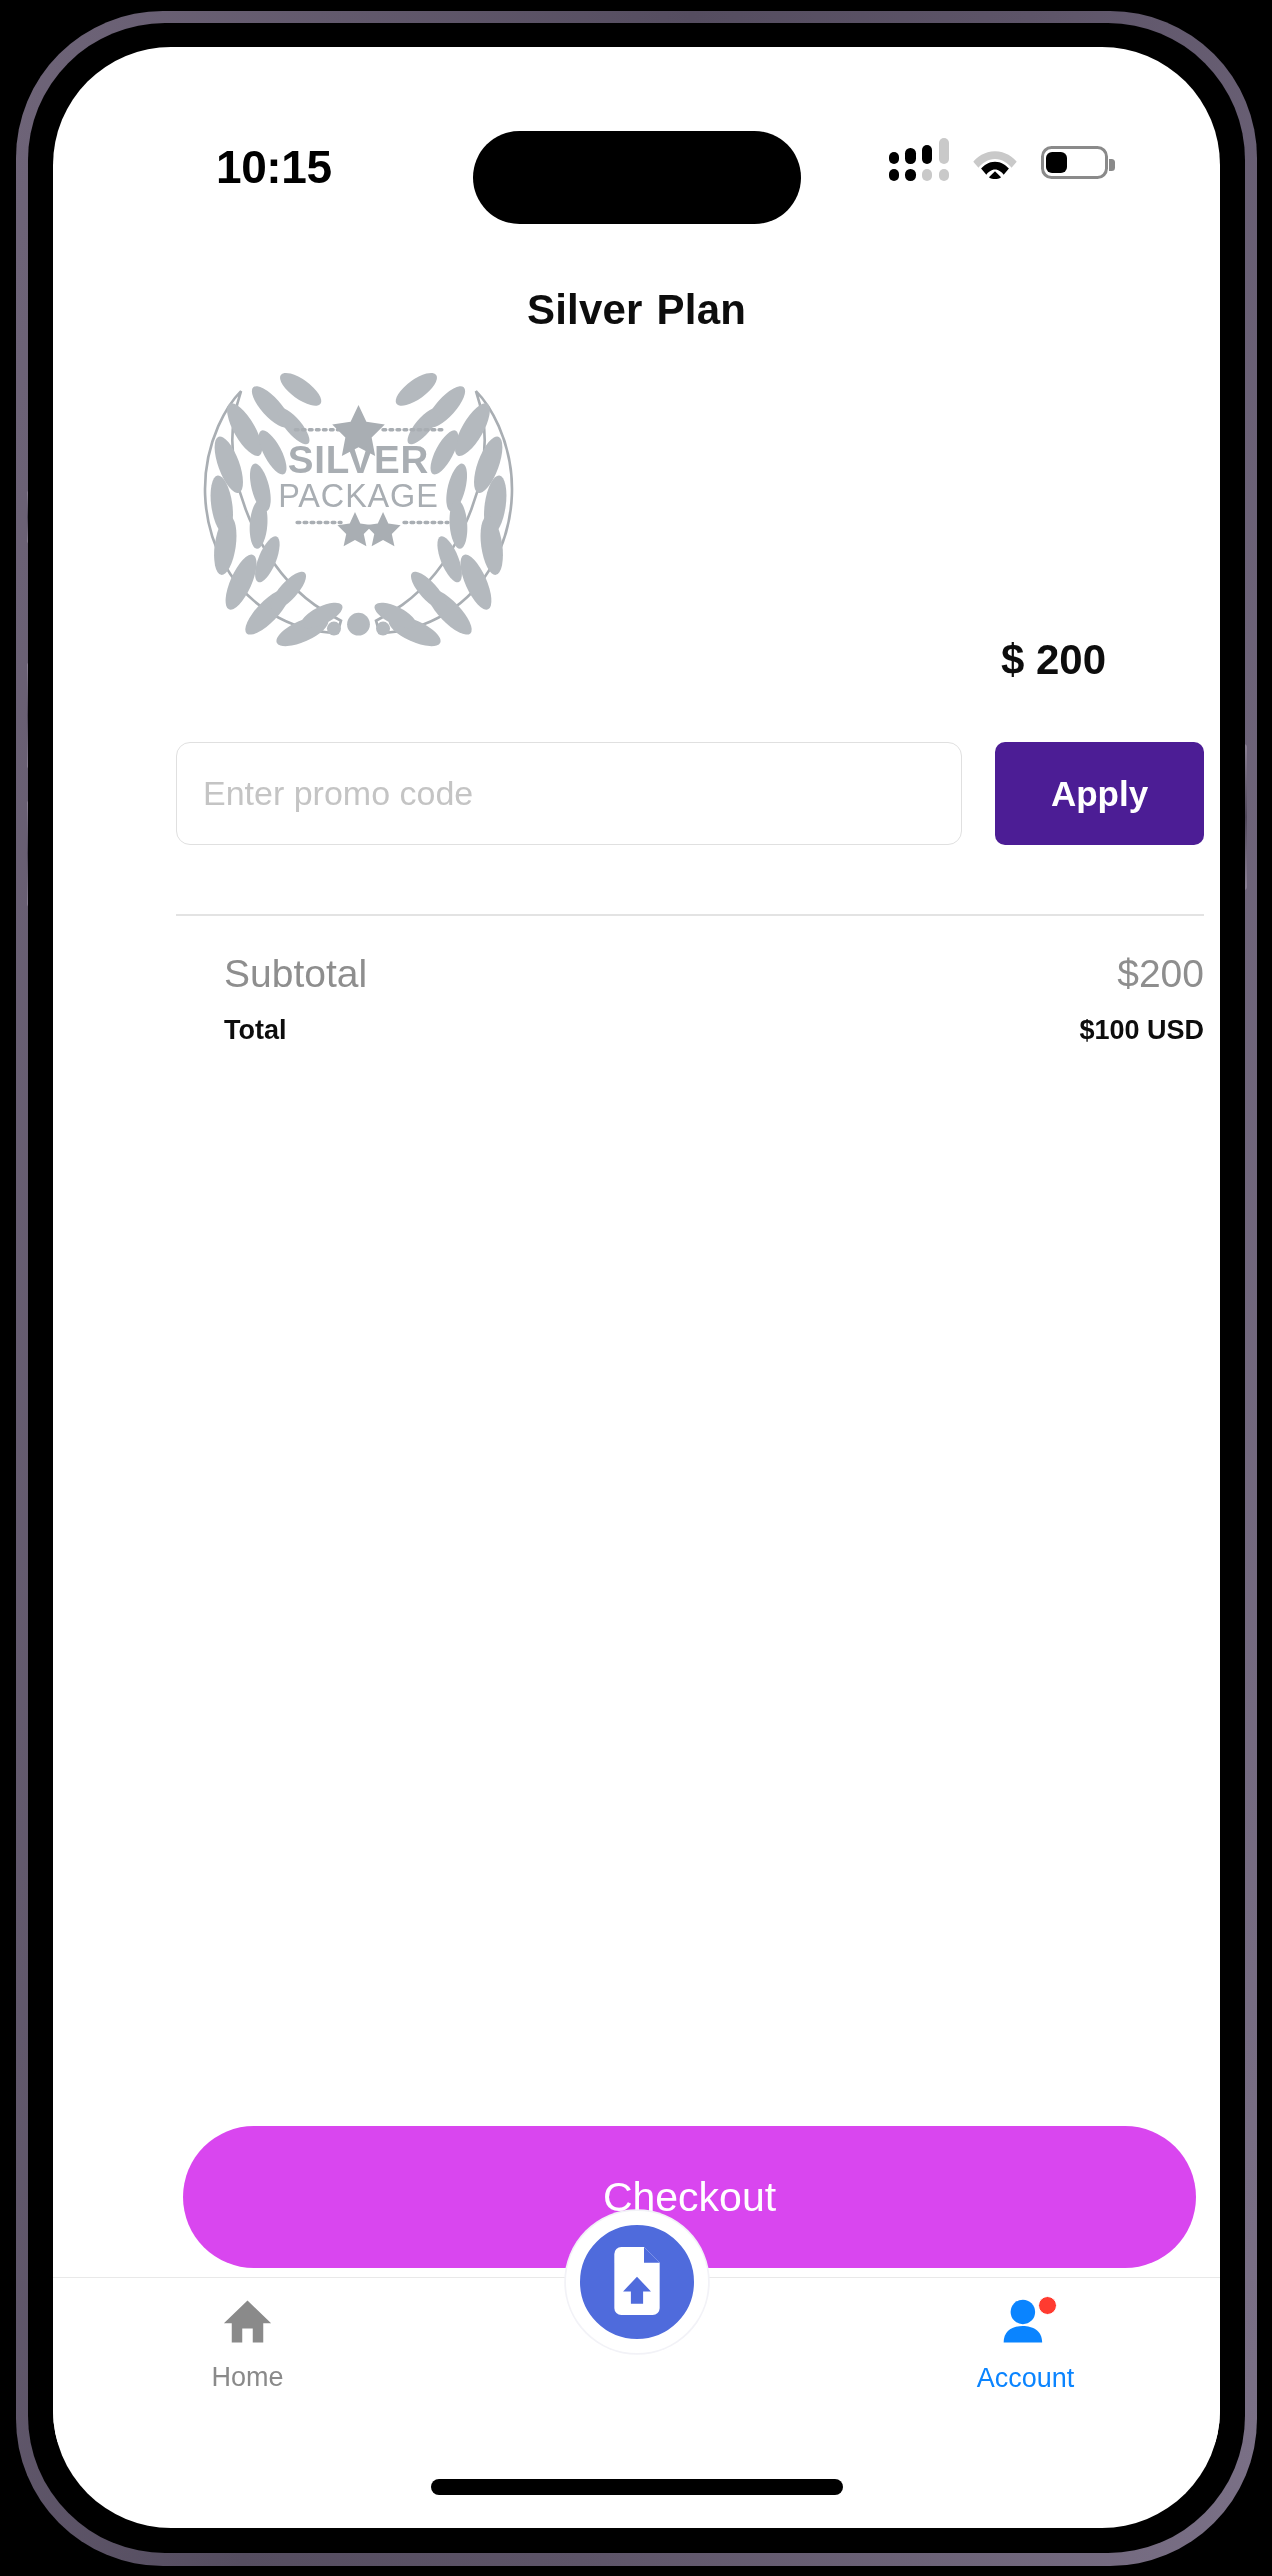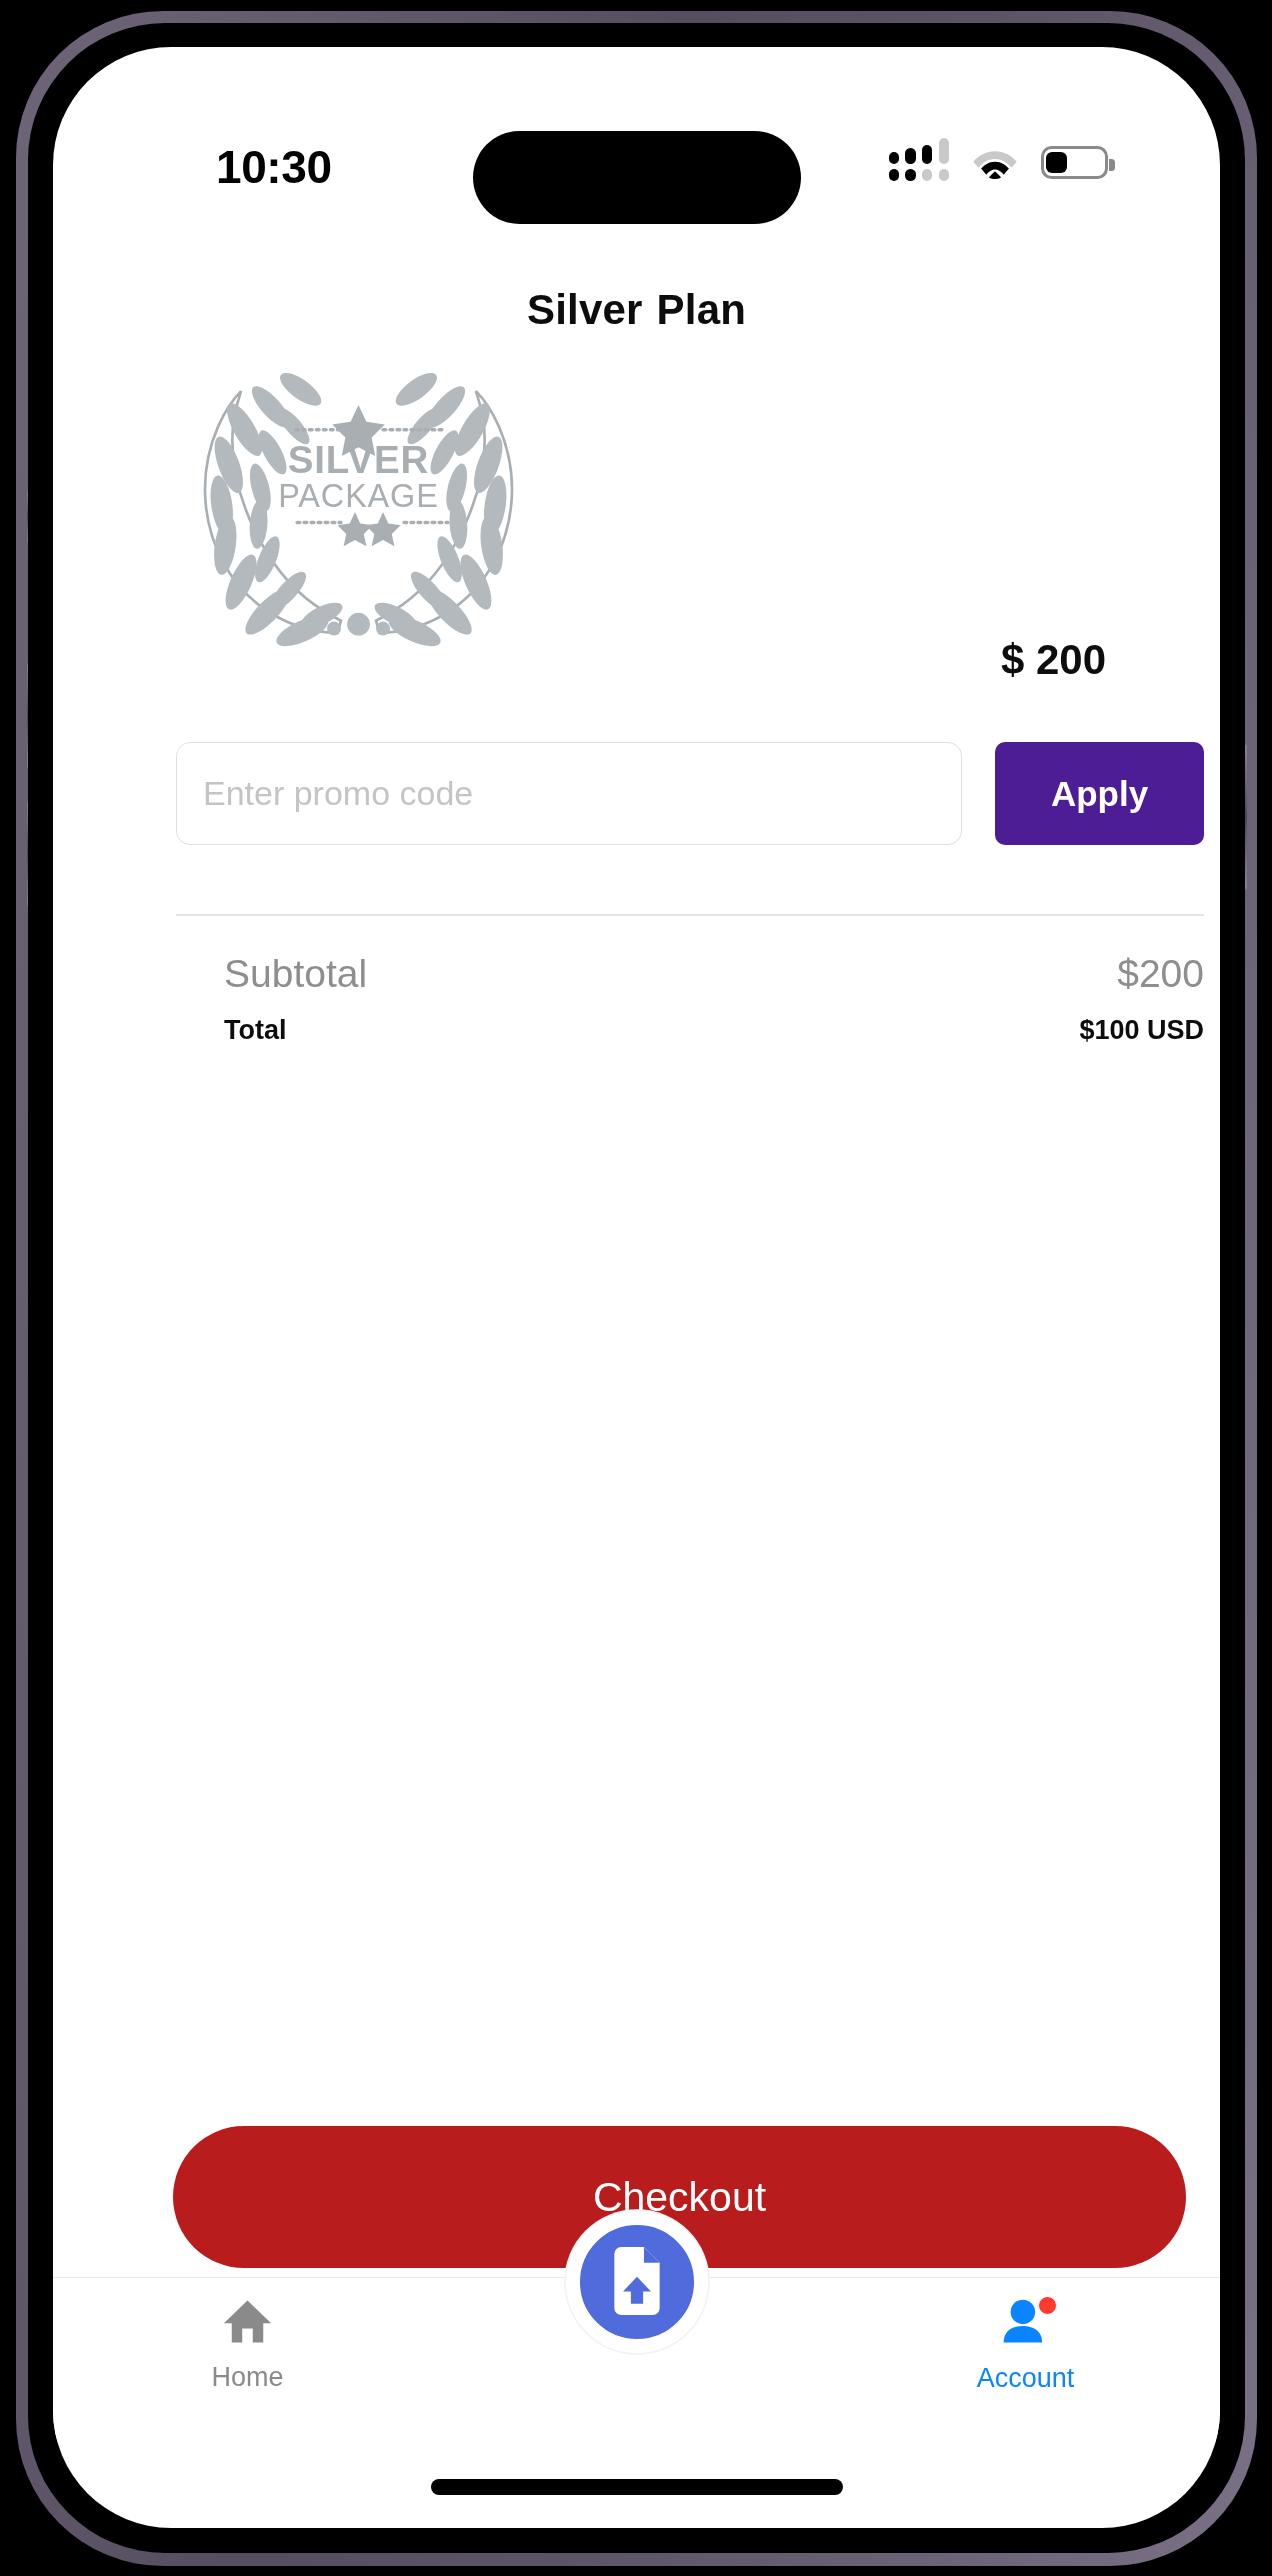--- a/index.html
+++ b/index.html
@@ -233,25 +233,25 @@
   .total-row.grand {
     font-size: 27px;
     color: #0d0d0d;
     font-weight: 700;
     margin-top: 19.3px;
   }
 
   
   .checkout-btn {
     position: absolute;
-    left: 120px;
+    left: 130px;
     top: 2079px;
     width: 1013px;
     height: 142px;
-    background: #b91c1c;
+    background: #d946ef;
     color: #ffffff;
     border: none;
     border-radius: 72px;
     font-size: 41px;
     font-weight: 500;
     font-family: "Liberation Sans", sans-serif;
     cursor: pointer;
   }
 
   
@@ -330,21 +330,21 @@
   <div class="btn-rail btn-silent"></div>
   <div class="btn-rail btn-vol-up"></div>
   <div class="btn-rail btn-vol-dn"></div>
   <div class="btn-rail btn-power"></div>
 </div>
 <div class="phone-bezel"></div>
 
 <div class="screen">
 
   <div class="status-bar">
-    <div class="status-time">10:30</div>
+    <div class="status-time">10:15</div>
     <div class="dynamic-island"></div>
 
     <div class="status-icons">
       <div class="sig-grid">
         <i class="r1 b1"></i>
           <i class="r1 b2"></i>
           <i class="r1 b3"></i>
           <i class="r1 b4"></i>
         <i class="r2"></i>
           <i class="r2"></i>

